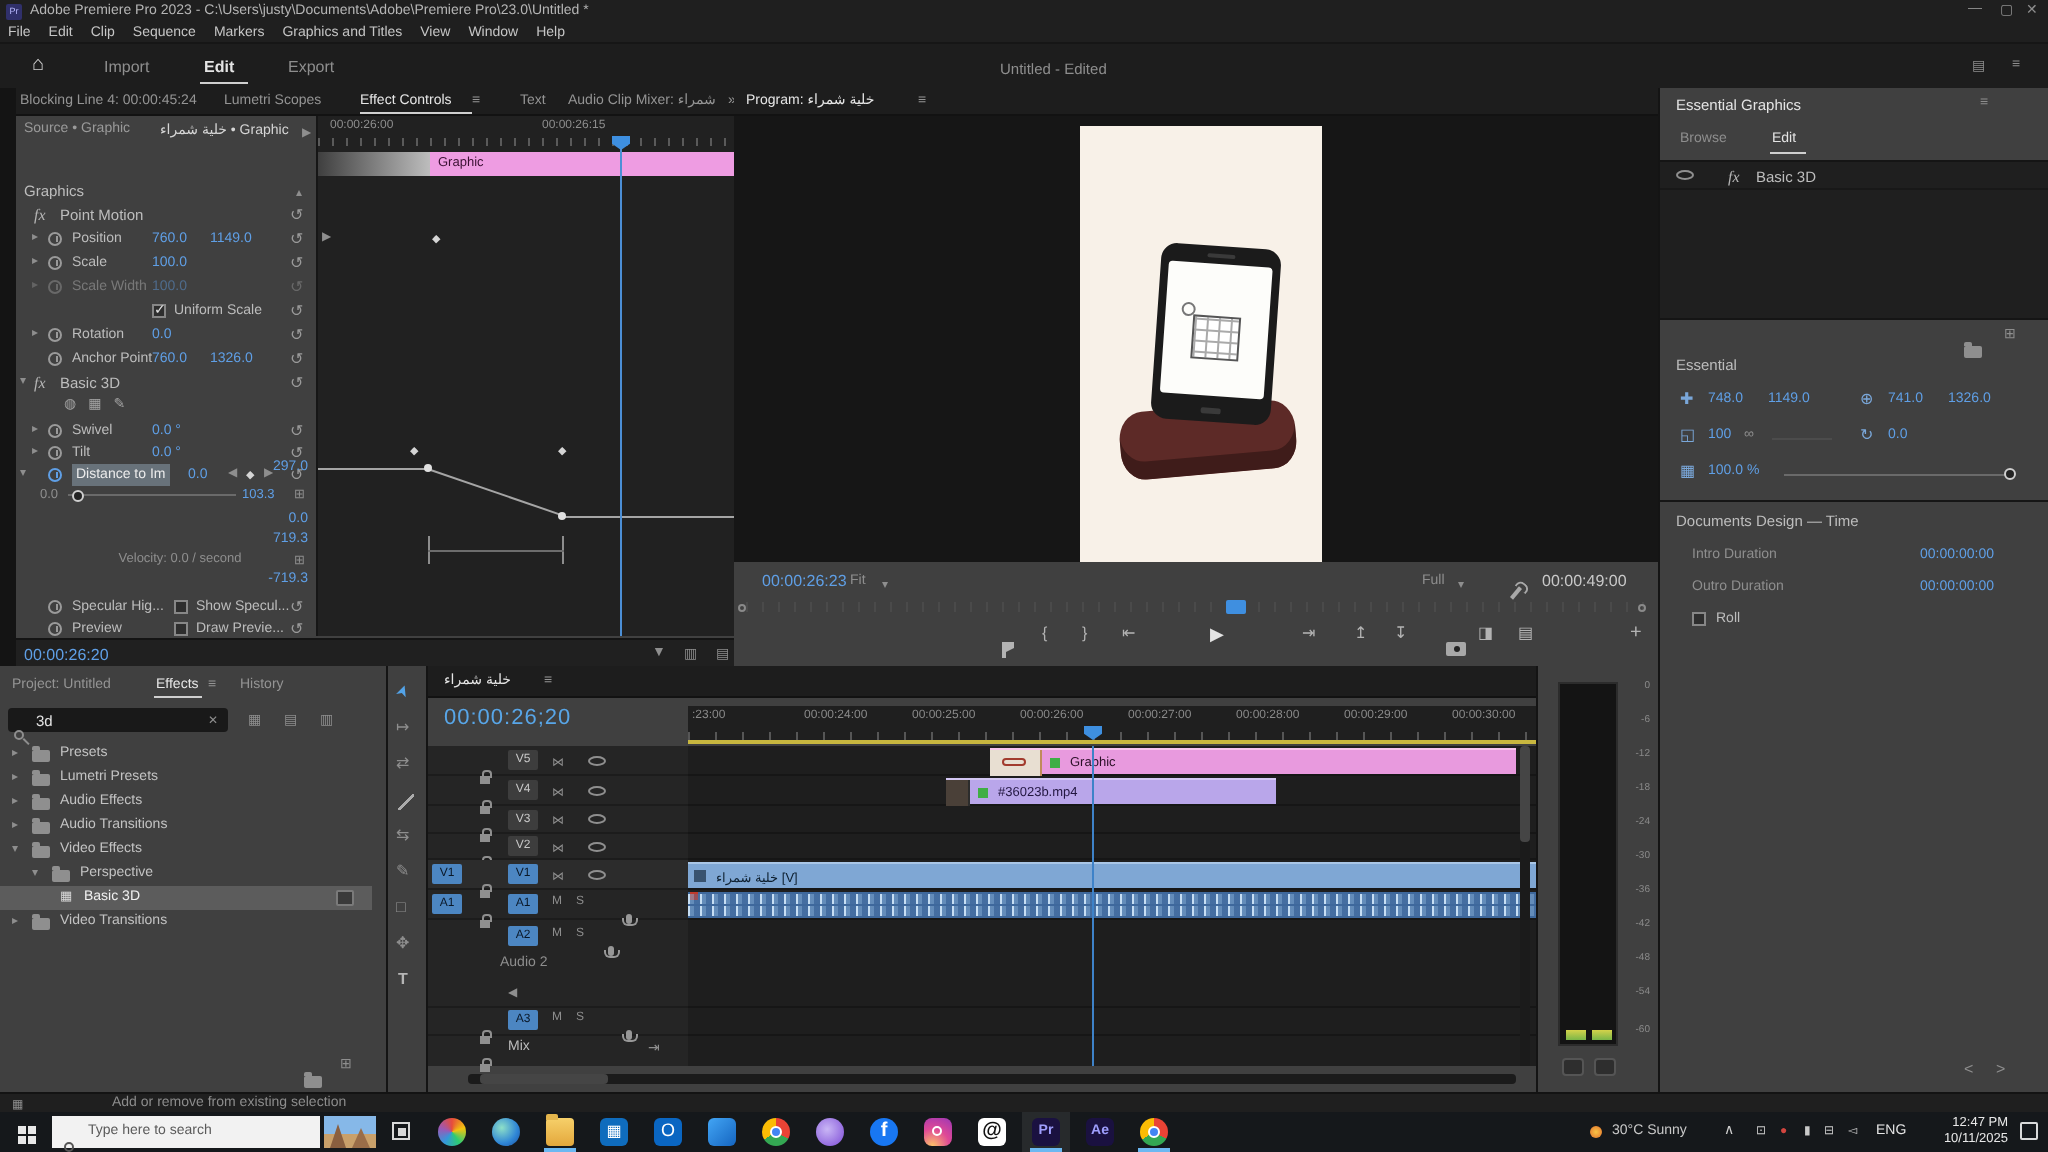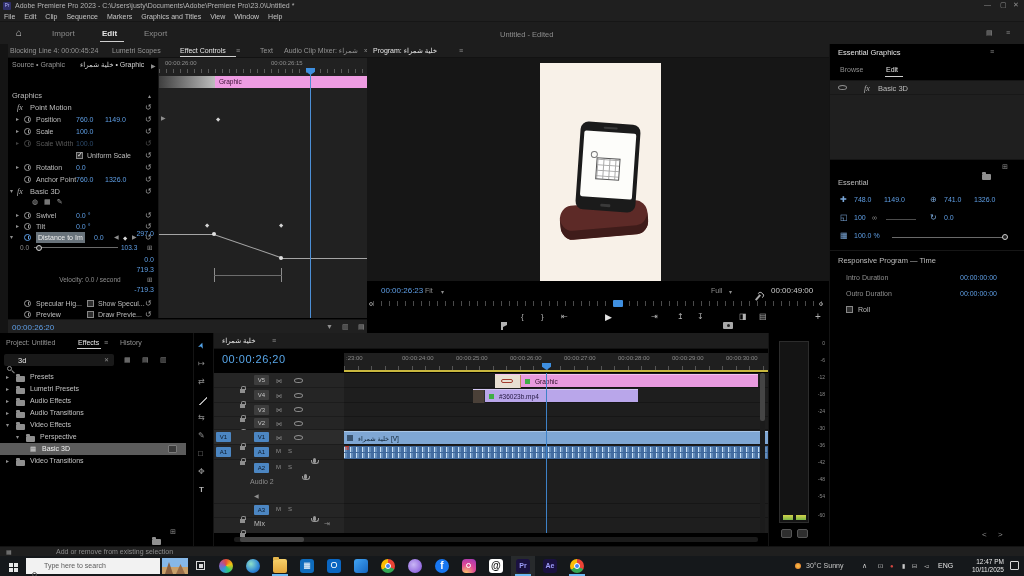--- a/index.html
+++ b/index.html
@@ -1,19 +1,19 @@
 <!DOCTYPE html>
 <html><head>
 <meta charset="utf-8">
 <style>
 *{margin:0;padding:0;box-sizing:border-box}
 body{width:1024px;height:576px;overflow:hidden;background:#000;font-family:"Liberation Sans",sans-serif}
 #screen{position:relative;width:1024px;height:576px;background:#141414;color:#c9c9c9}
 .ab{position:absolute}
-.pnl{position:absolute;background:#000000;overflow:hidden}
+.pnl{position:absolute;background:#404040;overflow:hidden}
 .b{color:#5f9fe6}.dim{color:#8e8e8e}.lbl{color:#bdbdbd}.w{color:#e4e4e4}.f6{font-size:6px}.f65{font-size:6.5px}.f7{font-size:7px}.f75{font-size:7.5px}.f8{font-size:8px}.f11{font-size:11px}
 .nw{white-space:nowrap}
 .tabstrip{position:absolute;left:0;top:0;right:0;height:14px;background:#1d1d1d;border-bottom:1px solid #121212}
 .ptab{position:absolute;top:0;height:13px;line-height:13px;font-size:7px;color:#949494;white-space:nowrap}
 .ptab.on{color:#e6e6e6}
 .underl{position:absolute;height:1px;background:#cfcfcf}
 .ri{position:absolute;top:0;line-height:11px}
 .tw{color:#8e8e8e;font-size:6px}
 .rst{position:absolute;left:137px;top:0;color:#9a9a9a;font-size:8px;line-height:11px}
 .fx{font-family:"Liberation Serif",serif;font-style:italic;color:#b5b5b5;font-size:8px}
@@ -330,21 +330,21 @@
       <span class="ab f8" style="left:100px;top:1px;color:#7aa7d9">↻</span>
       <span class="ab b f7" style="left:114px;top:2px">0.0</span>
     </div>
     <div class="ab" style="left:0;top:186px;width:194px;height:12px">
       <span class="ab f8" style="left:10px;top:1px;color:#7aa7d9">▦</span>
       <span class="ab b f7" style="left:24px;top:2px">100.0 %</span>
       <div class="ab" style="left:62px;top:7px;width:114px;height:1px;background:#6a6a6a"></div>
       <div class="ab" style="left:172px;top:4px;width:6px;height:6px;border:1px solid #cfcfcf;border-radius:50%;background:#232323"></div>
     </div>
     <div class="ab" style="left:0;top:206px;width:194px;height:1px;background:#161616"></div>
-    <span class="ab f75 lbl" style="left:8px;top:212px">Responsive Program — Time</span>
+    <span class="ab f75 lbl" style="left:8px;top:212px">Documents Design — Time</span>
     <span class="ab f7 dim" style="left:16px;top:230px">Intro Duration</span>
     <span class="ab b f7" style="left:130px;top:230px">00:00:00:00</span>
     <span class="ab f7 dim" style="left:16px;top:246px">Outro Duration</span>
     <span class="ab b f7" style="left:130px;top:246px">00:00:00:00</span>
     <span class="cb ab" style="left:16px;top:262px"></span>
     <span class="ab f7 lbl" style="left:28px;top:262px">Roll</span>
     <span class="ab dim f8" style="left:152px;top:486px">&lt;</span>
     <span class="ab dim f8" style="left:168px;top:486px">&gt;</span>
   </div>
 

